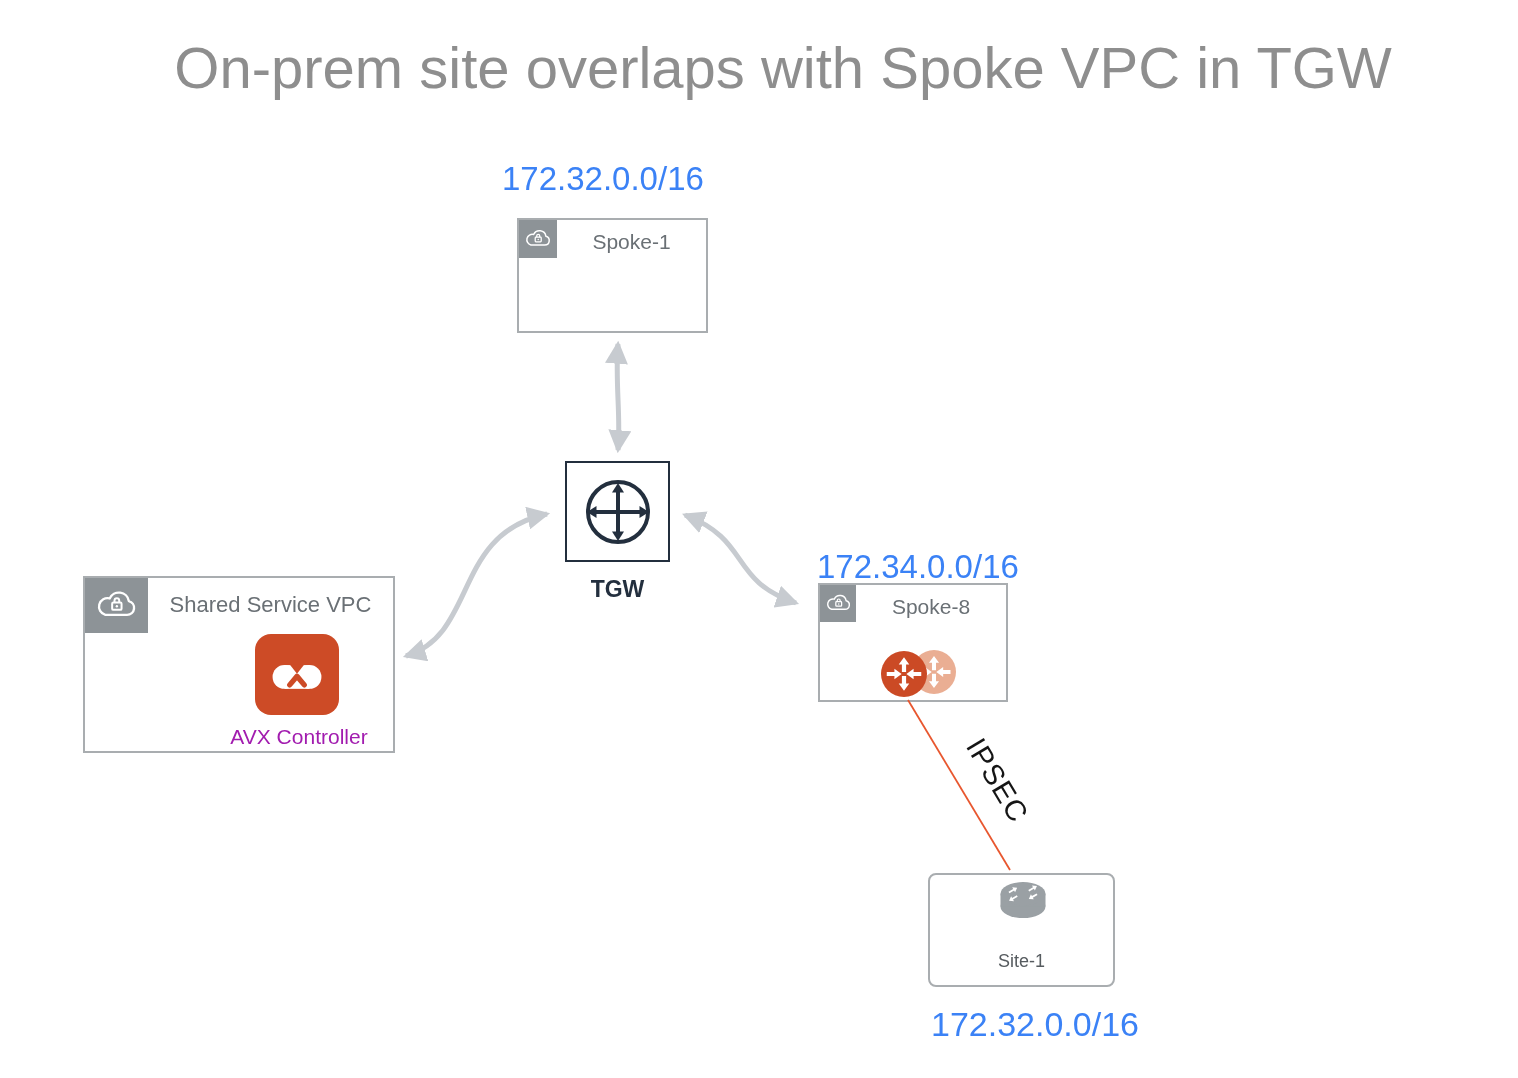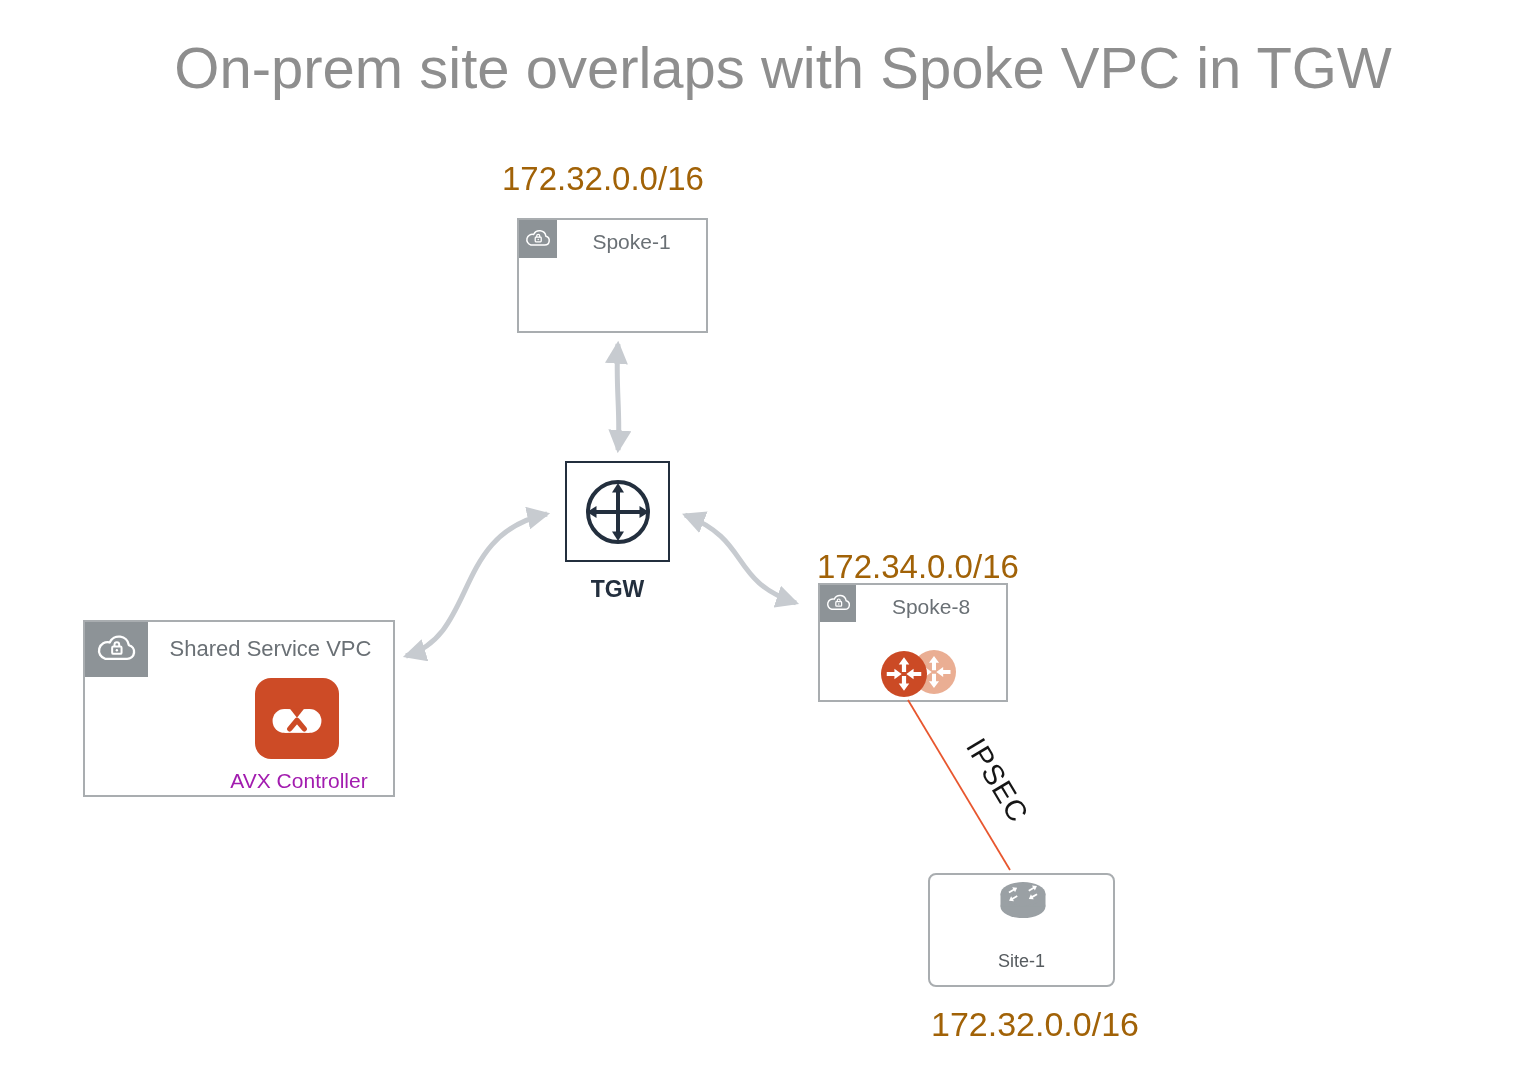--- a/index.html
+++ b/index.html
@@ -6,21 +6,21 @@
   .canvas {
     position:relative; width:1518px; height:1078px; background:#ffffff;
     font-family:"Liberation Sans", sans-serif; overflow:hidden;
   }
   .title {
     position:absolute; left:0; top:34px; width:1518px; padding-left:48px;
     box-sizing:border-box; text-align:center;
     font-size:58px; color:#8e8e8e; letter-spacing:0px; white-space:nowrap;
   }
   .cidr {
-    position:absolute; color:#a16207; font-size:33px; text-align:center; white-space:nowrap;
+    position:absolute; color:#3b82f6; font-size:33px; text-align:center; white-space:nowrap;
   }
   .vpc-box {
     position:absolute; background:#ffffff; border:2px solid #a9adb0; box-sizing:border-box;
   }
   .corner {
     position:absolute; top:0; left:0; background:#8d9397;
     display:flex; align-items:center; justify-content:center;
   }
   .box-label {
     position:absolute; color:#6a7075; text-align:center; white-space:nowrap;
@@ -91,21 +91,21 @@
       <line x1="42" y1="22" x2="42" y2="62" stroke="#232f3e" stroke-width="4"></line>
       <polygon points="42,13 36,22.5 48,22.5" fill="#232f3e"></polygon>
       <polygon points="42,71 36,61.5 48,61.5" fill="#232f3e"></polygon>
       <line x1="20" y1="42" x2="64" y2="42" stroke="#232f3e" stroke-width="4"></line>
       <polygon points="11,42 20.5,36 20.5,48" fill="#232f3e"></polygon>
       <polygon points="73,42 63.5,36 63.5,48" fill="#232f3e"></polygon>
     </svg>
   </div>
   <div class="tgw-label" style="left:565px; top:576px; width:105px;text-align:center;">TGW</div>
 
-  <div class="vpc-box" style="left:83px; top:576px; width:312px; height:177px;margin-top:44px;">
+  <div class="vpc-box" style="left:83px; top:576px; width:312px; height:177px;">
     <div class="corner" style="width:63px; height:55px;">
       <svg width="47" height="33" viewBox="0 0 40 28">
         <path d="M 10.5,22 L 29,22 A 6,6 0 0 0 30.5,10.2 A 8.6,8.6 0 0 0 14.2,8 A 6.3,6.3 0 0 0 10.5,22 Z" fill="none" stroke="#ffffff" stroke-width="2" stroke-linejoin="round"></path>
         <path d="M 18.3,11.5 V 9.8 a 2,2 0 0 1 4,0 V 11.5" fill="none" stroke="#ffffff" stroke-width="1.7"></path>
         <rect x="16.3" y="11.5" width="8" height="6.2" rx="1" fill="none" stroke="#ffffff" stroke-width="1.7"></rect>
         <circle cx="20.3" cy="14.6" r="1" fill="#ffffff"></circle>
       </svg>
     </div>
     <div class="box-label" style="left:63px; right:0; top:14px; font-size:22px;">Shared Service VPC</div>
     <div class="avx-logo" style="left:170px; top:56px; width:84px; height:81px;">

